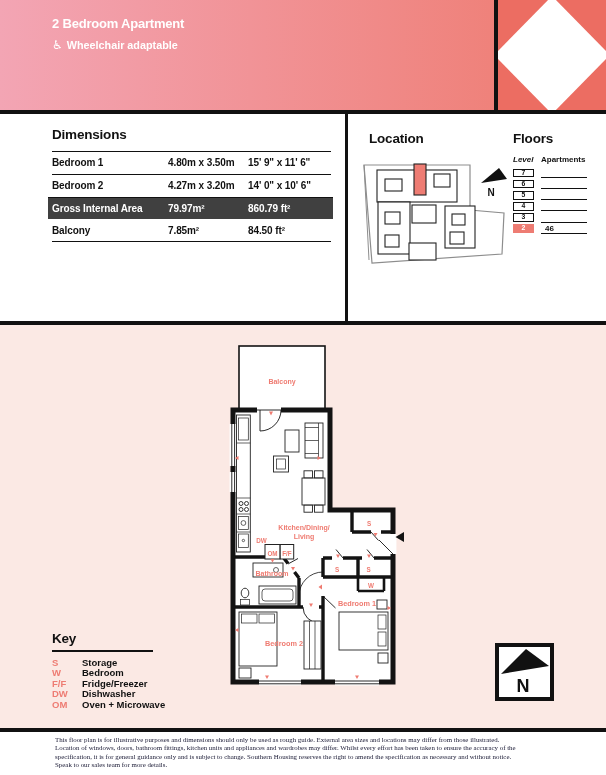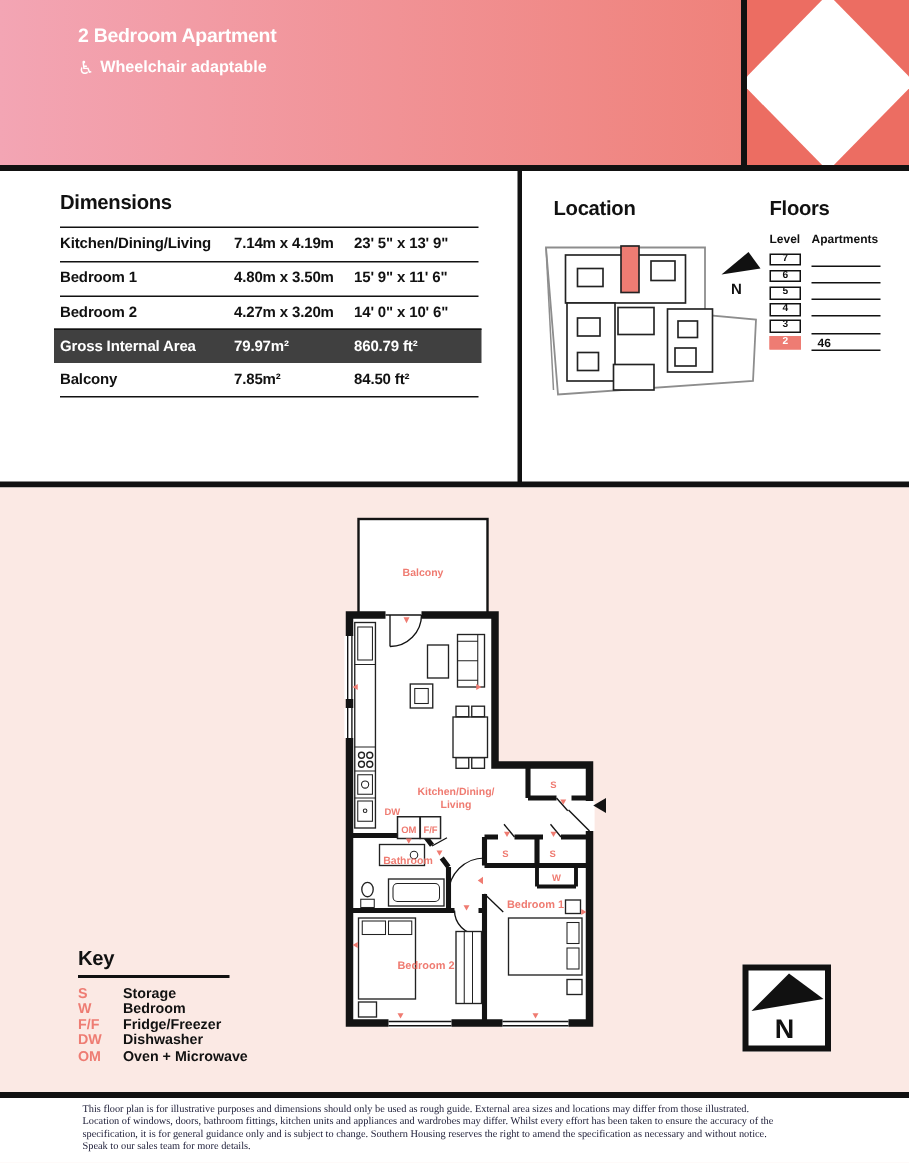--- a/index.html
+++ b/index.html
@@ -20,35 +20,35 @@
   .diamond-block { position:absolute; left:497.5px; top:0; width:108.5px; height:110px; background:#ec6d62; overflow:hidden; }
   .hline1 { position:absolute; left:0; top:110px; width:606px; height:3.5px; background:#111; }
   .vdivider { position:absolute; left:344.5px; top:113.5px; width:3px; height:208px; background:#111; }
   .hline2 { position:absolute; left:0; top:321px; width:606px; height:3.5px; background:#111; }
   .pink-band { position:absolute; left:0; top:324.5px; width:606px; height:403.5px; background:#fbe9e4; }
   .hline3 { position:absolute; left:0; top:728px; width:606px; height:3.5px; background:#111; }
 
   .section-title { font-size:13.5px; font-weight:700; color:#111; letter-spacing:-0.2px; }
 
   
-  .dimensions { position:absolute; left:40px; top:127px; width:279px; }
+  .dimensions { position:absolute; left:52px; top:127px; width:279px; }
   .dim-table { margin-top:9px; border-bottom:1.6px solid #111; }
   .dim-row { display:grid; grid-template-columns:116px 80px 83px; font-size:10px; font-weight:700;
              color:#111; padding:5.4px 0; border-top:1.6px solid #111; letter-spacing:-0.1px; }
   .dim-row.hl { background:#404040; color:#fff; margin-left:-4px; padding-left:4px; margin-right:-2px; }
   .dim-row.no-top { border-top:none; }
 
   
   .location-title { position:absolute; left:369px; top:131px; }
   .location-map { position:absolute; left:352px; top:150px; }
 
   
   .floors { position:absolute; left:513px; top:131px; width:78px; }
   .floors-hdr { display:flex; gap:5px; margin-top:9px; font-size:8px; font-weight:700; color:#111; }
-  .floors-hdr .lvl-h { width:23px; }
+  .floors-hdr .lvl-h { width:23px;font-style:italic; }
   .floors-rows { margin-top:4px; }
   .floor-row { position:relative; height:11.1px; }
   .lvl-box { position:absolute; left:0; top:0.6px; width:21px; height:8.8px; border:1.6px solid #111;
              font-size:6.8px; font-weight:700; color:#111; text-align:center; line-height:5.9px; background:#fff; }
   .floor-row.hl .lvl-box { background:#ee7c73; border-color:#ee7c73; color:#fff; }
   .apt-line { position:absolute; left:28px; top:9.2px; width:46px; border-top:1.4px solid #111; }
   .apt-val { position:absolute; left:32px; top:0.5px; font-size:8px; font-weight:700; color:#111; }
 
   
   .plan { position:absolute; left:225px; top:340px; }
@@ -93,25 +93,20 @@
   </div>
   <div class="hline1"></div>
   <div class="vdivider"></div>
   <div class="hline2"></div>
   <div class="pink-band"></div>
   <div class="hline3"></div>
 
   <div class="dimensions">
     <div class="section-title">Dimensions</div>
     <div class="dim-table">
-      <div class="dim-row">
-        <span>Kitchen/Dining/Living</span>
-        <span>7.14m x 4.19m</span>
-        <span>23' 5" x 13' 9"</span>
-      </div>
       <div class="dim-row">
         <span>Bedroom 1</span>
         <span>4.80m x 3.50m</span>
         <span>15' 9" x 11' 6"</span>
       </div>
       <div class="dim-row">
         <span>Bedroom 2</span>
         <span>4.27m x 3.20m</span>
         <span>14' 0" x 10' 6"</span>
       </div>

